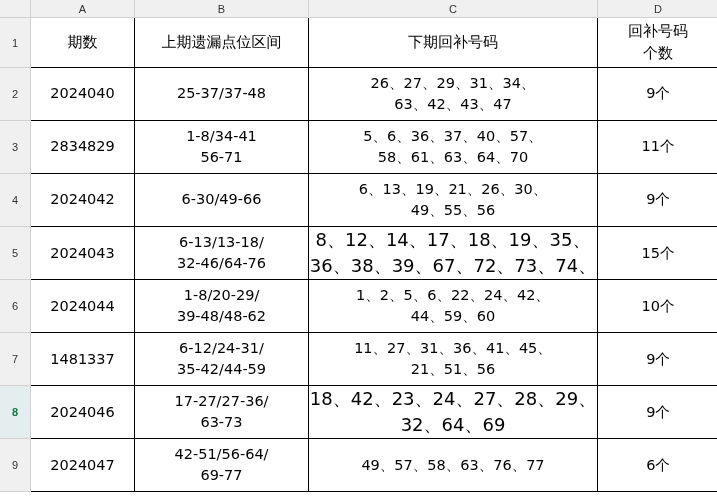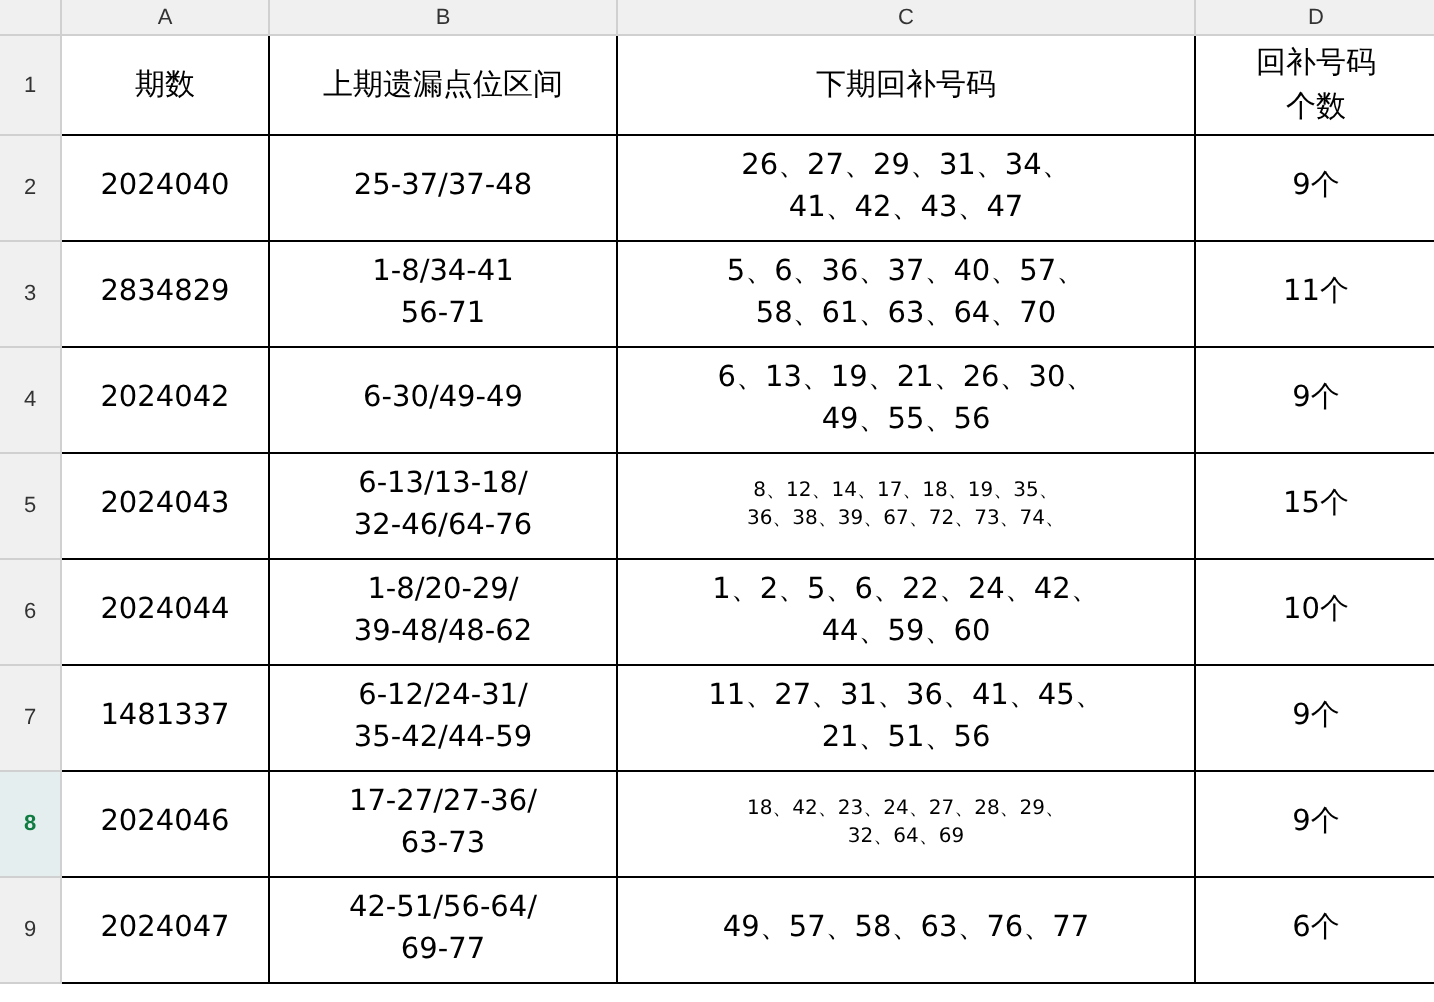--- a/index.html
+++ b/index.html
@@ -88,21 +88,21 @@
 
   .r1 { height: 50px; }
   .r2 { height: 53px; }
   .r3 { height: 53px; }
   .r4 { height: 53px; }
   .r5 { height: 53px; }
   .r6 { height: 53px; }
   .r7 { height: 53px; }
   .r8 { height: 53px; }
   .r9 { height: 53px; }
-  .cell-c-small { font-size: 10px; }
+  .cell-c-small { font-size: 18px; }
 </style>
 </head>
 <body>
 
 <div class="sheet">
   <table class="grid">
     <tbody>
         <tr>
       <td class="corner"></td>
       <td class="colhead col-a">A</td>
@@ -118,38 +118,38 @@
       <td class="cell header-cell">下期回补号码</td>
       <td class="cell header-cell">回补号码
 个数</td>
     </tr>
 
     <tr class="r2">
       <td class="rowhead">2</td>
       <td class="cell">2024040</td>
       <td class="cell">25-37/37-48</td>
       <td class="cell">26、27、29、31、34、
-41、42、43、47</td>
+63、42、43、47</td>
       <td class="cell">9个</td>
     </tr>
 
     <tr class="r3">
       <td class="rowhead">3</td>
       <td class="cell">2834829</td>
       <td class="cell">1-8/34-41
 56-71</td>
       <td class="cell">5、6、36、37、40、57、
 58、61、63、64、70</td>
       <td class="cell">11个</td>
     </tr>
 
     <tr class="r4">
       <td class="rowhead">4</td>
       <td class="cell">2024042</td>
-      <td class="cell">6-30/49-49</td>
+      <td class="cell">6-30/49-66</td>
       <td class="cell">6、13、19、21、26、30、
 49、55、56</td>
       <td class="cell">9个</td>
     </tr>
 
     <tr class="r5">
       <td class="rowhead">5</td>
       <td class="cell">2024043</td>
       <td class="cell">6-13/13-18/
 32-46/64-76</td>

